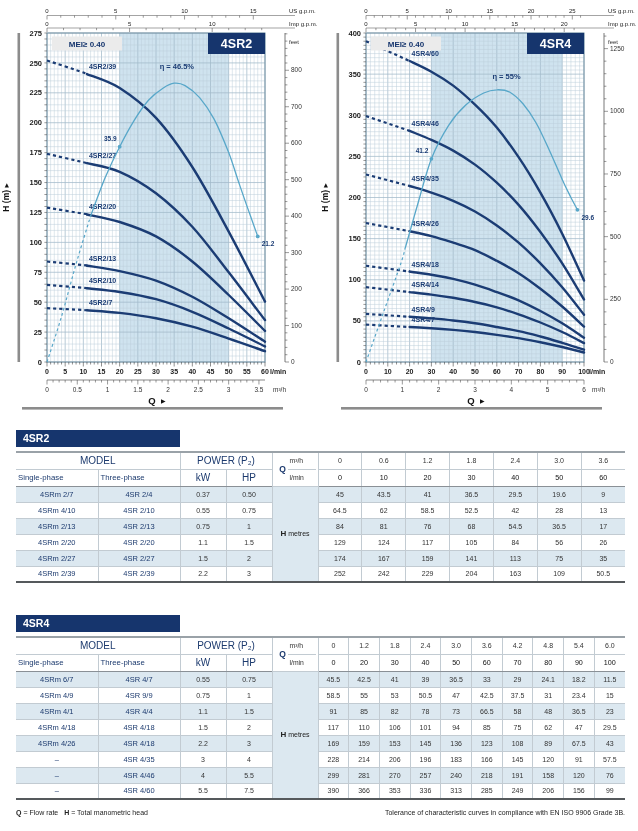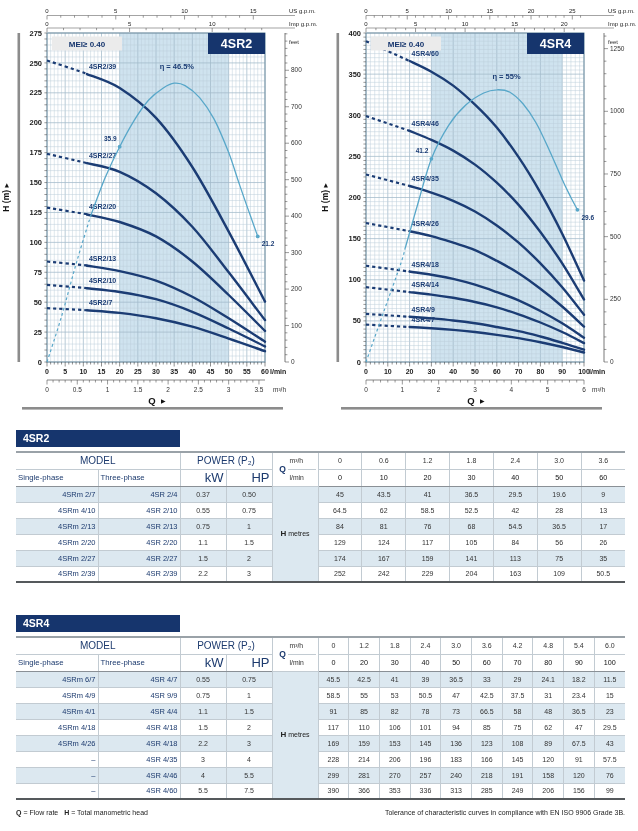--- a/index.html
+++ b/index.html
@@ -16,24 +16,24 @@
     border-top:2px solid #9aa2a8;border-bottom:2px solid #55595c;}
   .ptable th,.ptable td{border:1px solid #c2cbd2;padding:0 2px;height:16px;box-sizing:border-box;
     font-weight:normal;overflow:hidden;white-space:nowrap;}
   .ptable thead th{height:17px;}
   .ptable thead tr:last-child th{border-bottom:1px solid #8a9096;margin-top:8px;}
   .ptable tr > *:first-child{border-left:none;}
   .ptable tr > *:last-child{border-right:none;}
   tr.shade td{background:#dce8f0;}
   .th-model,.th-power{font-size:10px;font-weight:bold;color:#1c3a6e;text-align:center;}
   .th-sub{font-size:7.8px;font-weight:bold;color:#1c3a6e;text-align:left;padding-left:6px;}
-  .th-kwhp{font-size:13px;font-weight:bold;color:#1c3a6e;text-align:right;}
+  .th-kwhp{font-size:10px;font-weight:bold;color:#1c3a6e;text-align:center;}
   .mval{font-size:7px;color:#333;text-align:center;}
   .lval{font-size:7.2px;color:#111;font-weight:bold;text-align:center;}
-  .model{font-size:7.5px;font-weight:bold;color:#1c3a6e;text-align:right;padding-left:6px;}
+  .model{font-size:7.5px;font-weight:bold;color:#1c3a6e;text-align:center;padding-left:6px;}
   .num,.hval{font-size:7px;color:#333;text-align:center;}
   .hcell{text-align:center;font-size:7px;color:#222;background:#fff;}
   .hcell b{font-size:8px;}
   .qhead{padding:0;}
   .qwrap{display:flex;align-items:center;height:100%;}
   .qletter{font-weight:bold;font-size:8.5px;color:#1c3a6e;width:10px;padding-left:3px;}
   .qunits{flex:1;align-self:stretch;display:flex;flex-direction:column;}
   .qtop,.qbot{flex:1;font-size:6.8px;color:#333;display:flex;align-items:center;padding-left:2px;}
   .qtop{border-bottom:1px solid #c2cbd2;}
   .footnote{display:flex;justify-content:space-between;margin:9px 13px 0 16px;

